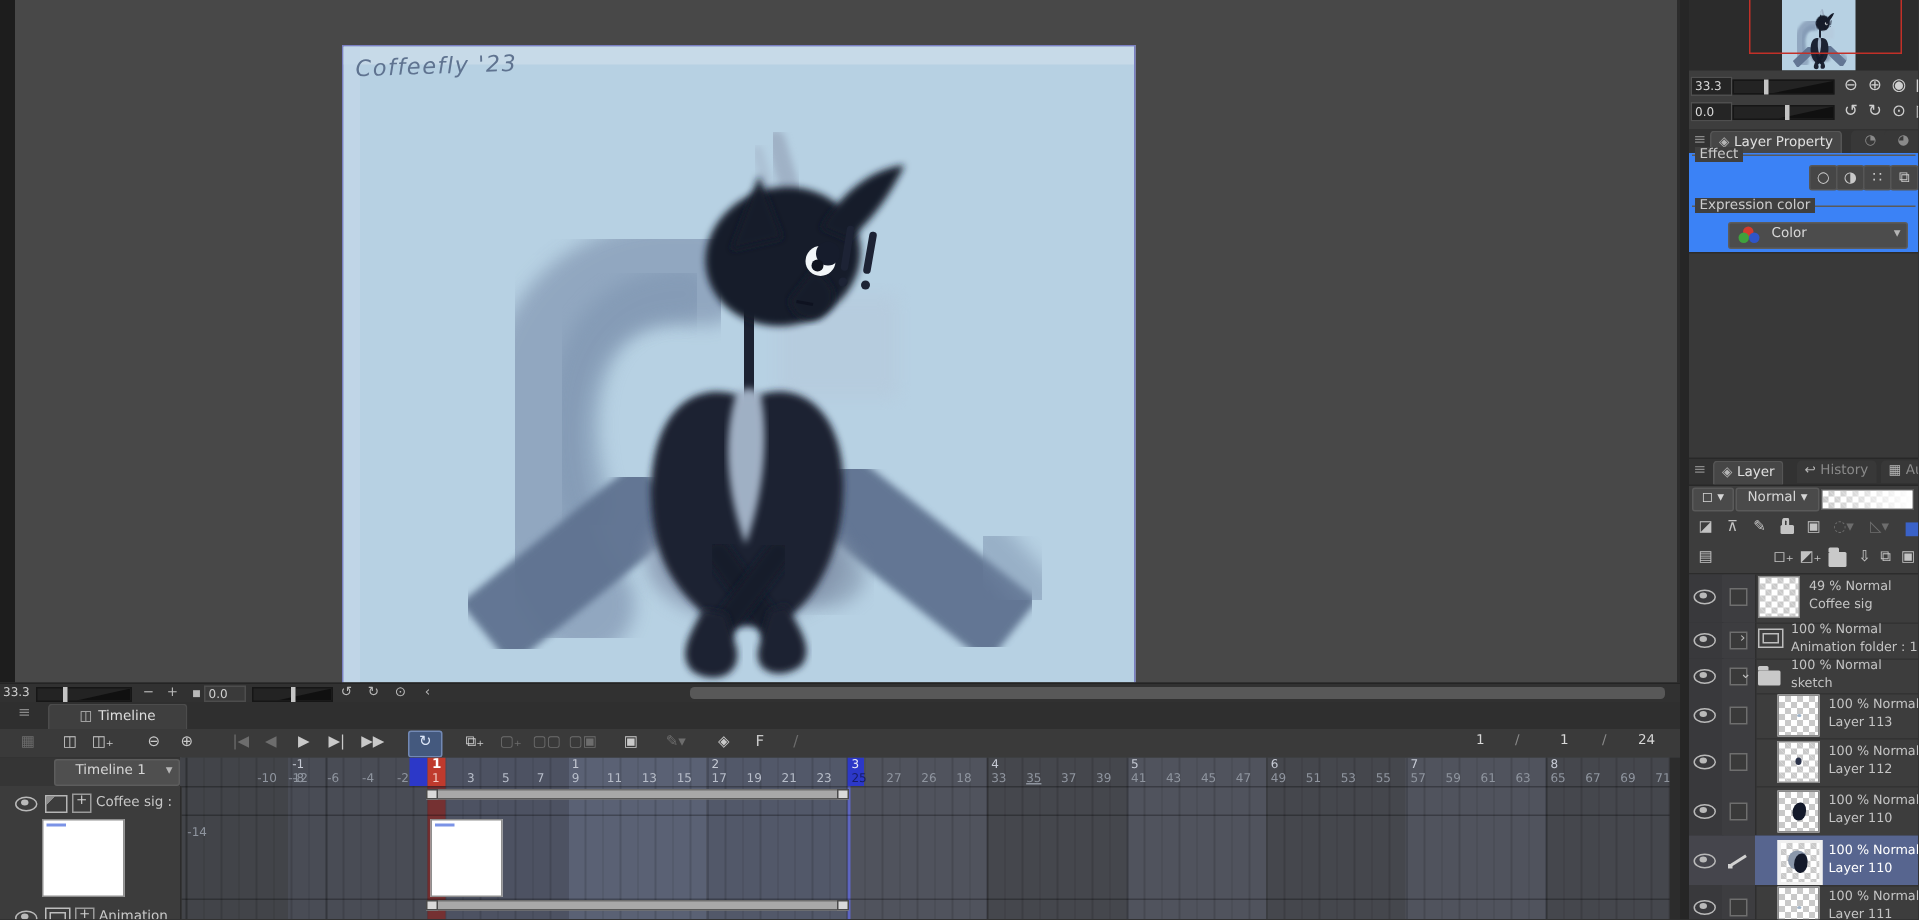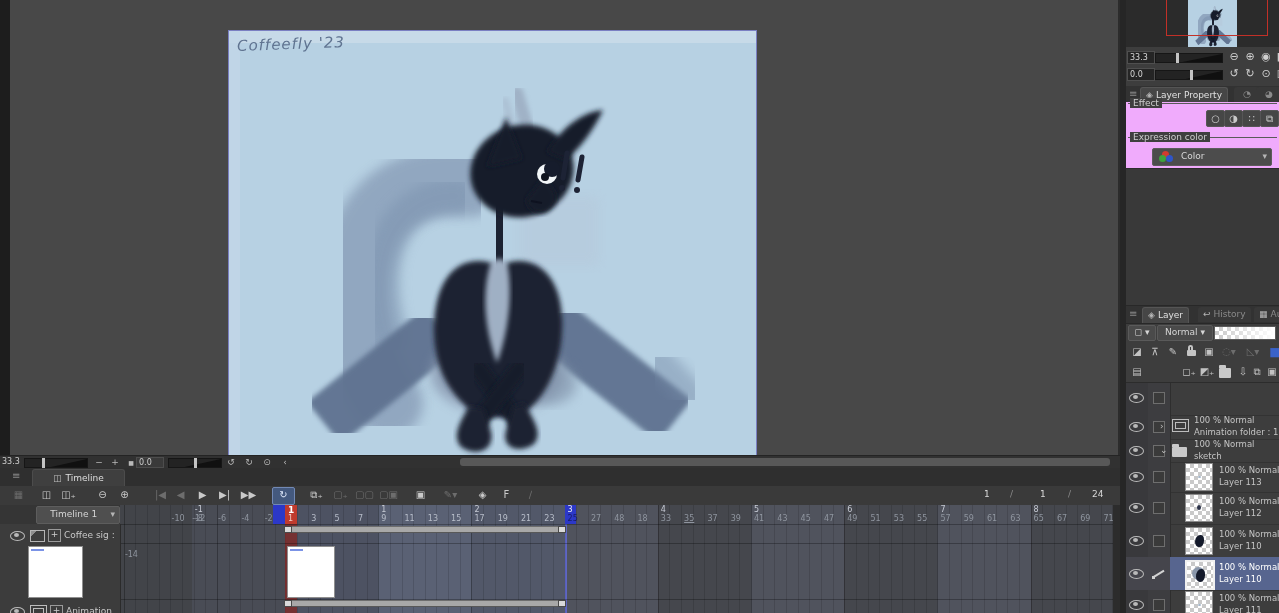--- a/index.html
+++ b/index.html
@@ -100,21 +100,21 @@
   #nav-viewrect{position:absolute;left:40px;top:-4px;width:100px;height:38px;border:1px solid #c23028;}
   .navrow{position:absolute;left:0;width:153px;height:16px;}
   .navrow .vbox{position:absolute;left:1px;top:2px;width:24px;height:11px;background:#252525;border:1px solid #4f4f4f;font-size:8px;color:#d8d8d8;line-height:11px;padding-left:2px;}
   .nbtn{position:absolute;top:0px;width:16px;height:16px;line-height:16px;text-align:center;font-size:11px;color:#cfcfcf;}
   #lp-tabsrow{position:absolute;left:0;top:86px;width:153px;height:16px;background:#323232;border-bottom:1px solid #282828;}
   .lp-menu{position:absolute;left:3px;top:2px;color:#8a8a8a;font-size:10px;}
   .ptab{position:absolute;top:1px;height:15px;border-radius:3px 3px 0 0;font-size:9px;line-height:15px;padding:0 5px;white-space:nowrap;overflow:hidden;}
   .ptab.on{background:#464646;color:#e0e0e0;border:1px solid #555;border-bottom:none;}
   .ptab.off{color:#8a8a8a;background:#383838;}
   .ptab .tico{margin-right:3px;font-size:9px;color:#b5b5b5;}
-  #lp-body{position:absolute;left:0;top:102px;width:153px;height:66px;background:#f0abfc;}
+  #lp-body{position:absolute;left:0;top:102px;width:153px;height:66px;background:#3b82f6;}
   .grp-label{position:absolute;left:4px;font-size:9px;color:#cdcdcd;background:#3f3f3f;padding:0 3px;z-index:2;}
   .grp-line{position:absolute;left:2px;right:2px;height:1px;background:#5a5a5a;}
   .fx-ico{position:absolute;top:0;width:17px;height:15px;line-height:15px;text-align:center;font-size:10px;color:#c9c9c9;border:1px solid #565656;background:#464646;border-radius:2px;}
   #expr-dd{position:absolute;left:26px;top:46px;width:118px;height:16px;background:#4c4c4c;border:1px solid #5c5c5c;border-radius:2px;color:#d8d8d8;font-size:9px;line-height:15px;}
   #expr-dd .dd{position:absolute;right:4px;color:#b5b5b5;}
   #lp-spacer{position:absolute;left:0;top:168px;width:153px;height:137px;background:#393939;border-top:1px solid #2c2c2c;}
 
   #palette{position:absolute;left:0;top:305px;width:153px;height:308px;background:#3d3d3d;border-top:1px solid #282828;}
   #pal-tabsrow{position:absolute;left:0;top:0;width:153px;height:17px;background:#323232;border-bottom:1px solid #282828;}
   #pal-blendrow{position:absolute;left:0;top:17px;width:153px;height:19px;}
@@ -309,21 +309,21 @@
         <div class="fr-label inr" style="left: 261.2px;">9</div>
         <div class="fr-label inr" style="left: 284.5px;">11</div>
         <div class="fr-label inr" style="left: 307.8px;">13</div>
         <div class="fr-label inr" style="left: 331.1px;">15</div>
         <div class="fr-label inr" style="left: 354.4px;">17</div>
         <div class="fr-label inr" style="left: 377.7px;">19</div>
         <div class="fr-label inr" style="left: 401px;">21</div>
         <div class="fr-label inr" style="left: 424.3px;">23</div>
         <div class="fr-label" style="left: 447.6px; color: rgb(22, 28, 102);">25</div>
         <div class="fr-label" style="left: 470.9px;">27</div>
-        <div class="fr-label" style="left: 494.2px;">48</div>
+        <div class="fr-label" style="left: 494.2px;">26</div>
         <div class="fr-label" style="left: 517.5px;">18</div>
         <div class="fr-label" style="left: 540.8px;">33</div>
         <div class="fr-label" style="left: 564.1px; text-decoration: underline;">35</div>
         <div class="fr-label" style="left: 587.4px; text-align: center;">37</div>
         <div class="fr-label" style="left: 610.7px;">39</div>
         <div class="fr-label" style="left: 634px;">41</div>
         <div class="fr-label" style="left: 657.3px;">43</div>
         <div class="fr-label" style="left: 680.6px;">45</div>
         <div class="fr-label" style="left: 703.9px;">47</div>
         <div class="fr-label" style="left: 727.2px;">49</div>
@@ -476,20 +476,25 @@
           <div class="pli" style="left: 150px;">◧</div>
         </div>
       <div id="layer-list">
           <div class="lrow" style="top: -2px; height: 34px;">
             <div class="eyecol">
               <span class="eye" style="position: absolute; left: 3px; top: 12px;"></span>
             </div>
             <div class="chkcol">
               <span class="chk" style="position: absolute; left: 5px; top: 11px;"></span>
             </div>
+            <div class="content">
+              <div class="lthumb checker" style="left: 2px; top: 3px;"></div>
+              <span class="op" style="left: 36px; top: 5px;">49 % Normal</span>
+              <span class="nm" style="left: 36px; top: 17px;">Coffee sig</span>
+            </div>
           </div>
           <div class="lrow" style="top: 32px; height: 24px;">
             <div class="eyecol">
               <span class="eye" style="position: absolute; left: 3px; top: 7px;"></span>
             </div>
             <div class="chkcol">
               <span class="chk" style="position: absolute; left: 5px; top: 6px;"></span>
             </div>
             <div class="content">
               <span class="arrow" style="left: -10px; top: 6px; position: absolute;">›</span>

